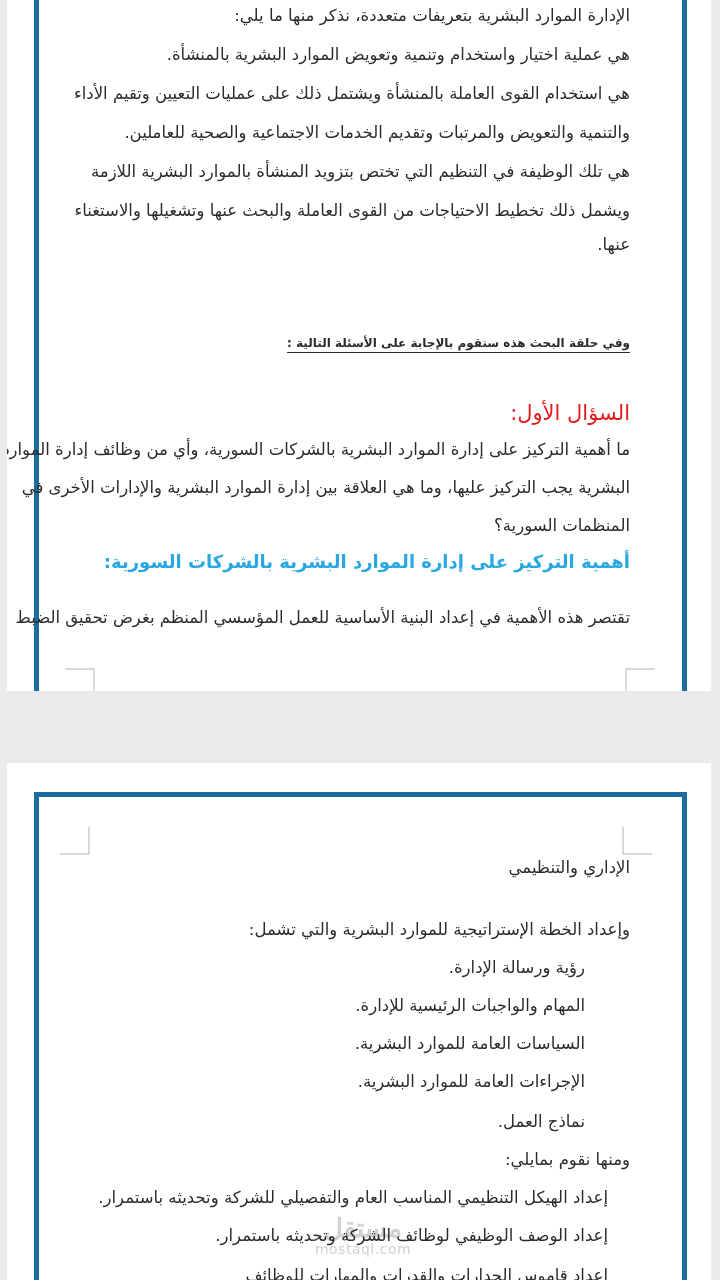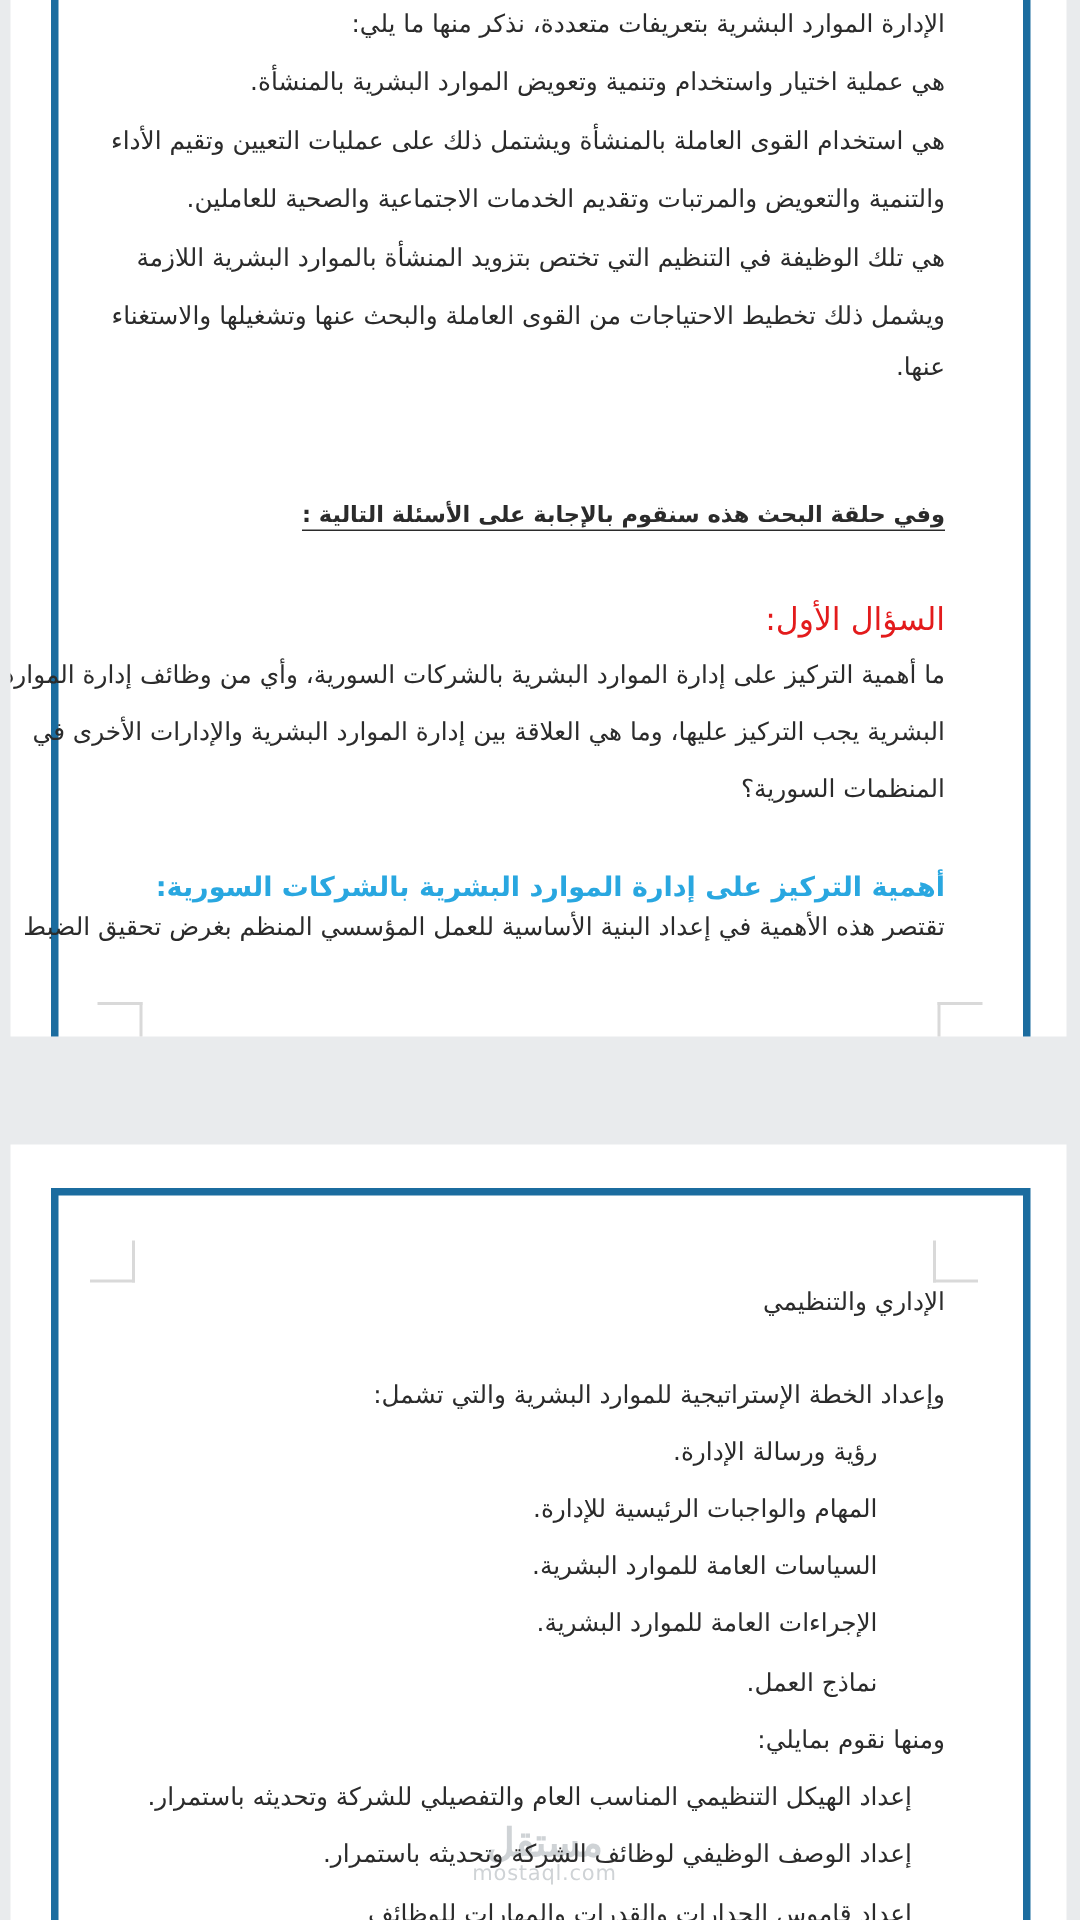--- a/index.html
+++ b/index.html
@@ -20,28 +20,28 @@
   #frame1{left:27px;width:643px;top:-12px;height:730px;}
   #frame2{left:27px;width:643px;top:29px;height:620px;}
   .ln{
     position:absolute;right:81px;left:30px;
     direction:rtl;text-align:right;white-space:nowrap;
     font-size:16.5px;line-height:25px;color:#2b2b2b;
   }
   .ind1{right:126px;text-align:right;}
   .ind2{right:103px;}
   .section-heading{
-    font-weight:bold;font-size:15px;
+    font-weight:bold;font-size:12px;
     text-decoration:underline;text-underline-offset:5px;
   }
   .red-heading{
     color:#e31b1c;font-size:21px;line-height:30px;
   }
   .blue-heading{
-    color:#29a7e0;font-size:18px;font-weight:bold;line-height:27px;margin-top:30px;
+    color:#29a7e0;font-size:18px;font-weight:bold;line-height:27px;
   }
   .corner{position:absolute;width:28px;height:26px;}
   .c-tr{border-top:2px solid #d9d9d9;border-left:2px solid #d9d9d9;}
   .c-tl{border-top:2px solid #d9d9d9;border-right:2px solid #d9d9d9;}
   .c-br{border-bottom:2px solid #d9d9d9;border-left:2px solid #d9d9d9;}
   .c-bl{border-bottom:2px solid #d9d9d9;border-right:2px solid #d9d9d9;}
   .watermark{
     position:absolute;left:296px;top:452px;width:120px;
     text-align:center;color:#cfd3d6;z-index:0;
   }

